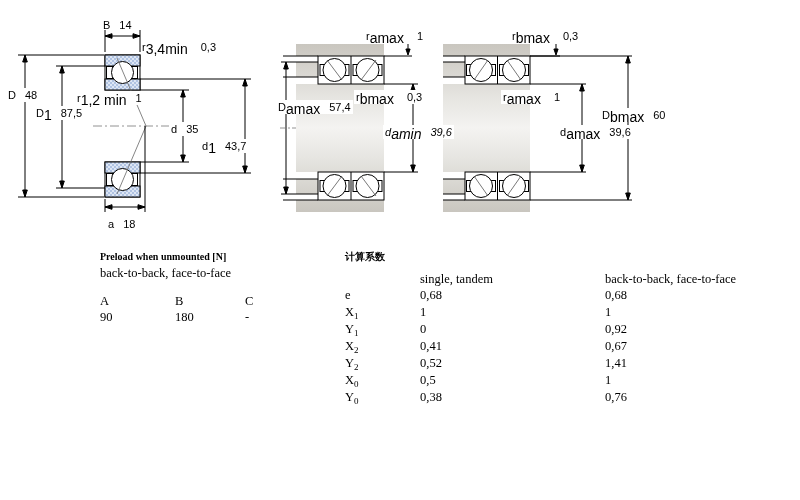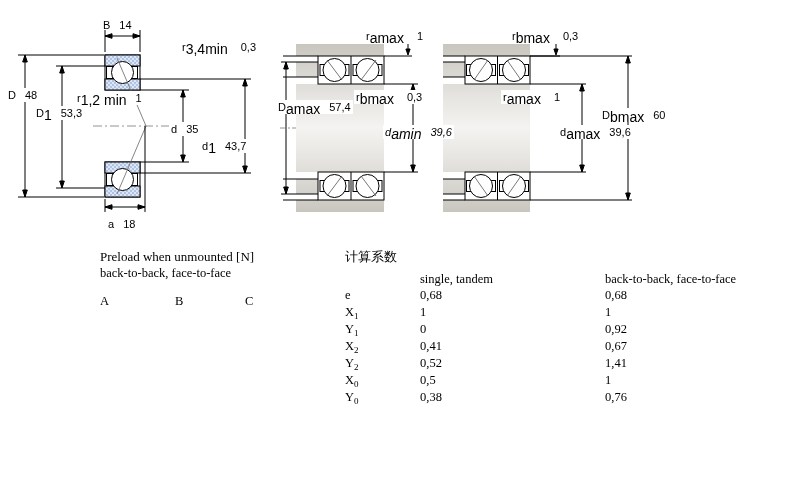--- a/index.html
+++ b/index.html
@@ -5,21 +5,21 @@
   html,body{margin:0;padding:0;background:#fff;}
   #canvas{position:relative;width:800px;height:500px;background:#fff;overflow:hidden;
           font-family:"Liberation Sans",sans-serif;color:#000;}
   svg{position:absolute;left:0;top:0;}
   .lbl{position:absolute;font:11px "Liberation Sans",sans-serif;white-space:nowrap;line-height:13px;}
   .lbl .sb{font-size:14px;position:relative;top:3px;text-align:center;}
   .lbl .vl{margin-left:9px;}
   .lbl .g12{margin-left:13px;}
   .wbg{background:#fff;padding:0 2px;}
   .tbl{position:absolute;font-family:"Liberation Serif",serif;font-size:12.5px;line-height:16px;}
-  .tbl .ttl{font-weight:normal;font-size:13px;}
+  .tbl .ttl{font-weight:bold;font-size:10px;}
   .prow{display:flex;}
   .prow .c1{width:75px;}
   .prow .c2{width:70px;}
   .frow{display:flex;}
   .frow .fc0{width:75px;}
   .frow .fc1{width:185px;}
   .frow .fc2{width:200px;}
   .tbl .sb{font-size:9px;position:relative;top:3px;}
 </style>
 </head>
@@ -211,23 +211,23 @@
         <polygon points="582,84 579.7,91 584.3,91" fill="#000"></polygon>
           <polygon points="582,172 579.7,165 584.3,165" fill="#000"></polygon>
 
         <line x1="556" y1="44" x2="556" y2="50"></line>
         <polygon points="556,55 553.9,49 558.1,49" fill="#000"></polygon>
       </g>
     </g>
   </svg>
 
   <div class="lbl" style="left:103px;top:18px;"><span>B</span><span class="sb"></span><span class="vl">14</span></div>
-  <div class="lbl" style="left:142px;top:40px;padding-left:40px;"><span>r</span><span class="sb">3,4min</span><span class="g12">0,3</span></div>
+  <div class="lbl" style="left:142px;top:40px;"><span>r</span><span class="sb">3,4min</span><span class="g12">0,3</span></div>
   <div class="lbl wbg" style="left:6px;top:88px;"><span>D</span><span class="sb"></span><span class="vl">48</span></div>
-  <div class="lbl wbg" style="left:34px;top:106px;"><span>D</span><span class="sb">1</span><span class="vl">53,3</span></div>
+  <div class="lbl wbg" style="left:34px;top:106px;"><span>D</span><span class="sb">1</span><span class="vl">87,5</span></div>
   <div class="lbl wbg" style="left:75px;top:91px;"><span>r</span><span class="sb">1,2 min</span><span class="vl">1</span></div>
   <div class="lbl wbg" style="left:169px;top:122px;"><span>d</span><span class="sb"></span><span class="vl">35</span></div>
   <div class="lbl wbg" style="left:200px;top:139px;"><span>d</span><span class="sb">1</span><span class="vl">43,7</span></div>
   <div class="lbl" style="left:108px;top:217px;"><span>a</span><span class="sb"></span><span class="vl">18</span></div>
 
   <div class="lbl" style="left:366px;top:29px;"><span>r</span><span class="sb">amax</span><span class="g12">1</span></div>
   <div class="lbl wbg" style="left:354px;top:90px;"><span>r</span><span class="sb">bmax</span><span class="g12">0,3</span></div>
   <div class="lbl wbg" style="left:246px;top:100px;margin-left:30px;"><span>D</span><span class="sb">amax</span><span class="vl">57,4</span></div>
   <div class="lbl wbg" style="left:383px;top:125px;font-style:italic;"><span>d</span><span class="sb">amin</span><span class="vl">39,6</span></div>
 
@@ -237,20 +237,25 @@
   <div class="lbl wbg" style="left:558px;top:125px;"><span>d</span><span class="sb">amax</span><span class="vl">39,6</span></div>
 
   <div class="tbl" style="left:100px;top:249px;">
     <div class="ttl">Preload when unmounted [N]</div>
     <div>back-to-back, face-to-face</div>
     <div class="prow" style="margin-top:12px;">
       <span class="c1">A</span>
       <span class="c2">B</span>
       <span>C</span>
     </div>
+    <div class="prow">
+      <span class="c1">90</span>
+      <span class="c2">180</span>
+      <span>-</span>
+    </div>
   </div>
 
   <div class="tbl" style="left:345px;top:249px;">
     <div class="ttl">计算系数</div>
     <div class="frow" style="margin-top:6px;">
       <span class="fc0"></span>
       <span class="fc1">single, tandem</span>
       <span class="fc2">back-to-back, face-to-face</span>
     </div>
     <div class="frow">

